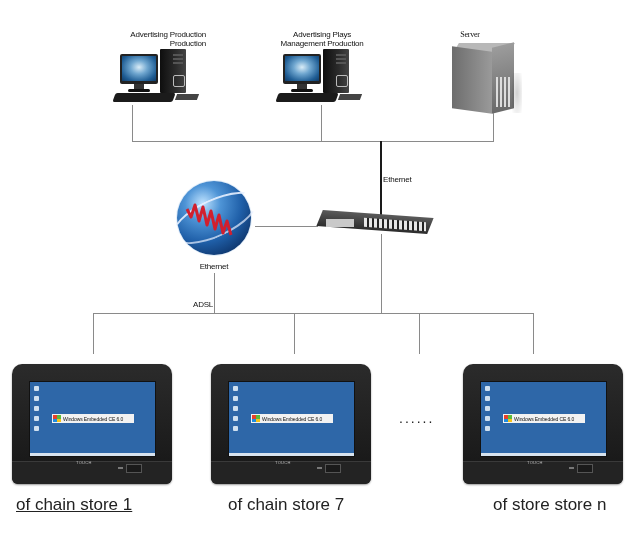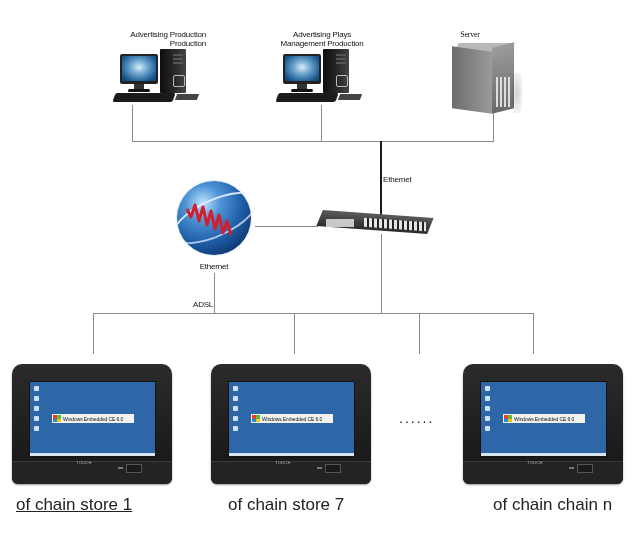--- a/index.html
+++ b/index.html
@@ -206,13 +206,13 @@
     </div>
     <div class="taskbar"></div>
   </div>
   <div class="brand">TOUCH</div>
   <div class="pwr-led"></div>
   <div class="pwr-btn"></div>
 </div>
 
 <div class="abs lbl-big" style="left:16px; top:495px;text-decoration:underline;">of chain store 1</div>
 <div class="abs lbl-big" style="left:228px; top:495px;">of chain store 7</div>
-<div class="abs lbl-big" style="left:493px; top:495px;">of chain chain n</div>
+<div class="abs lbl-big" style="left:493px; top:495px;">of store store n</div>
 
 </body></html>

